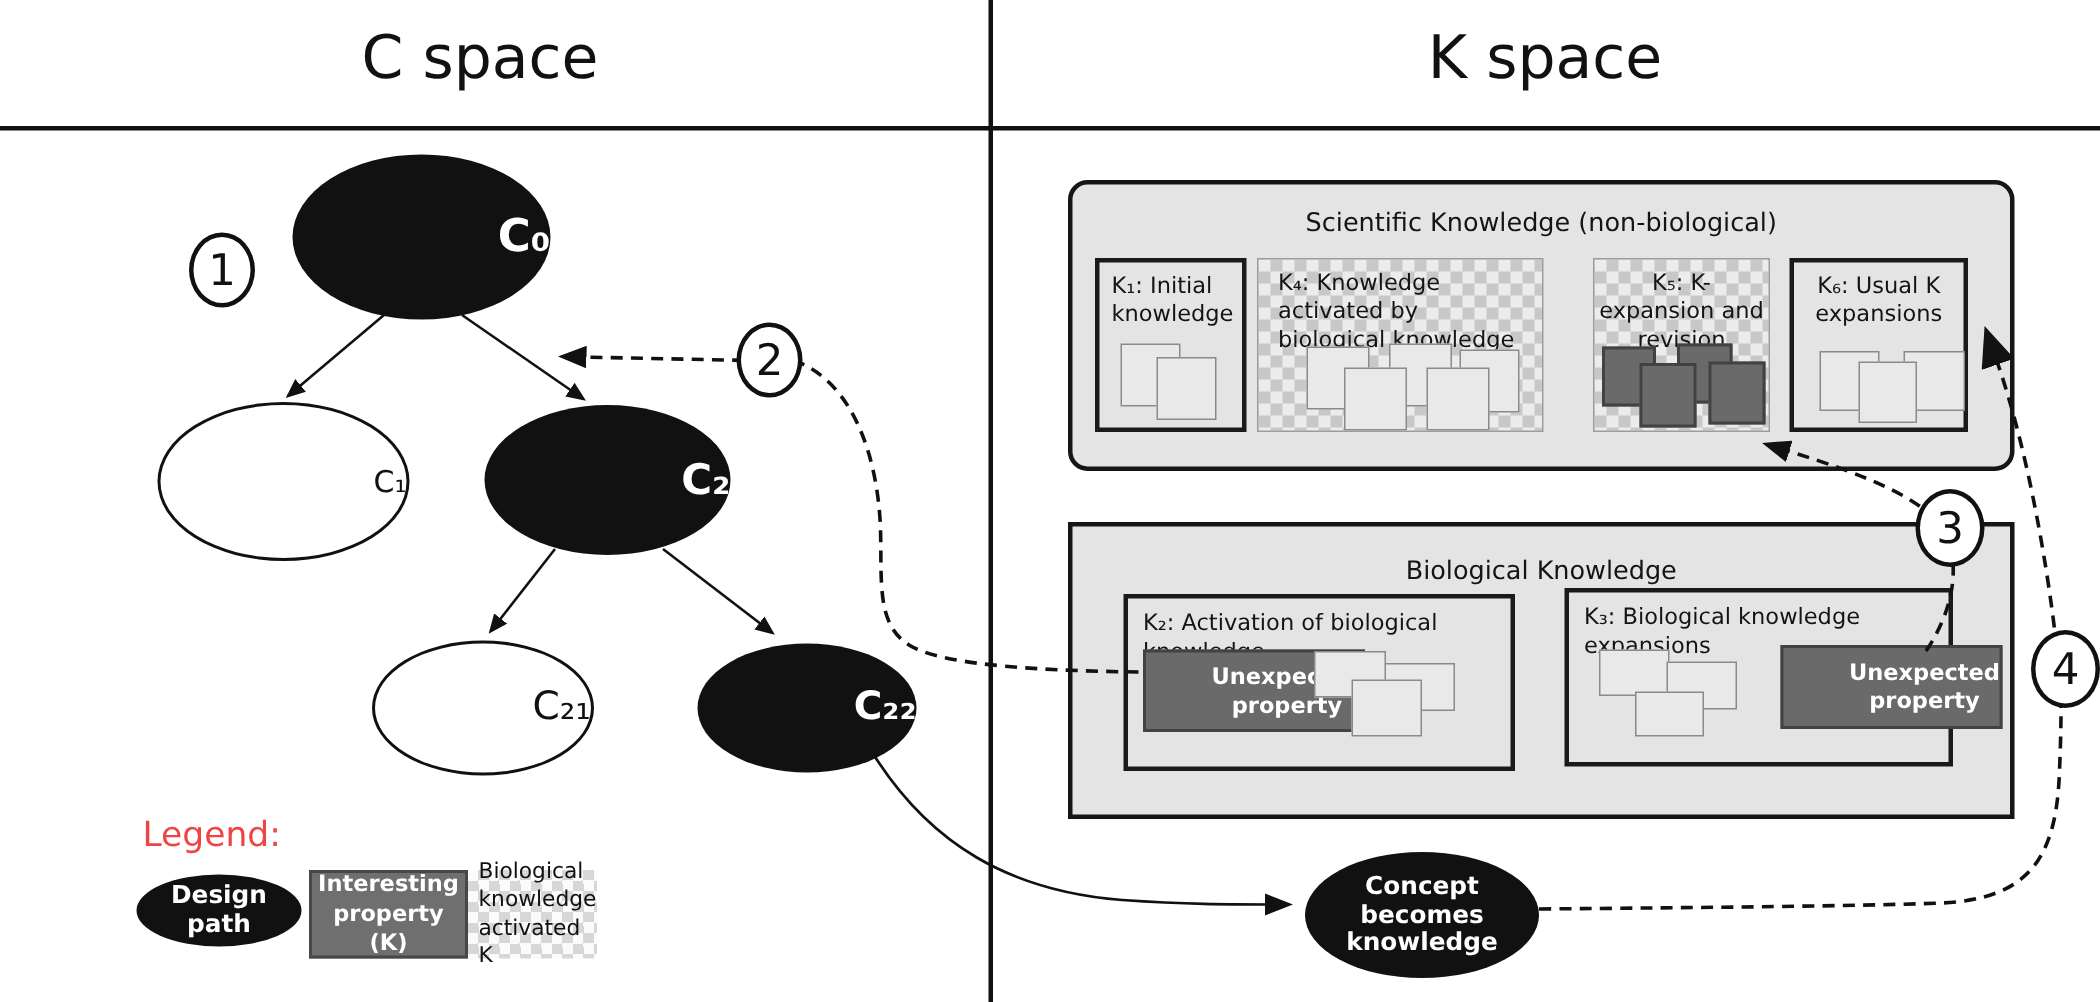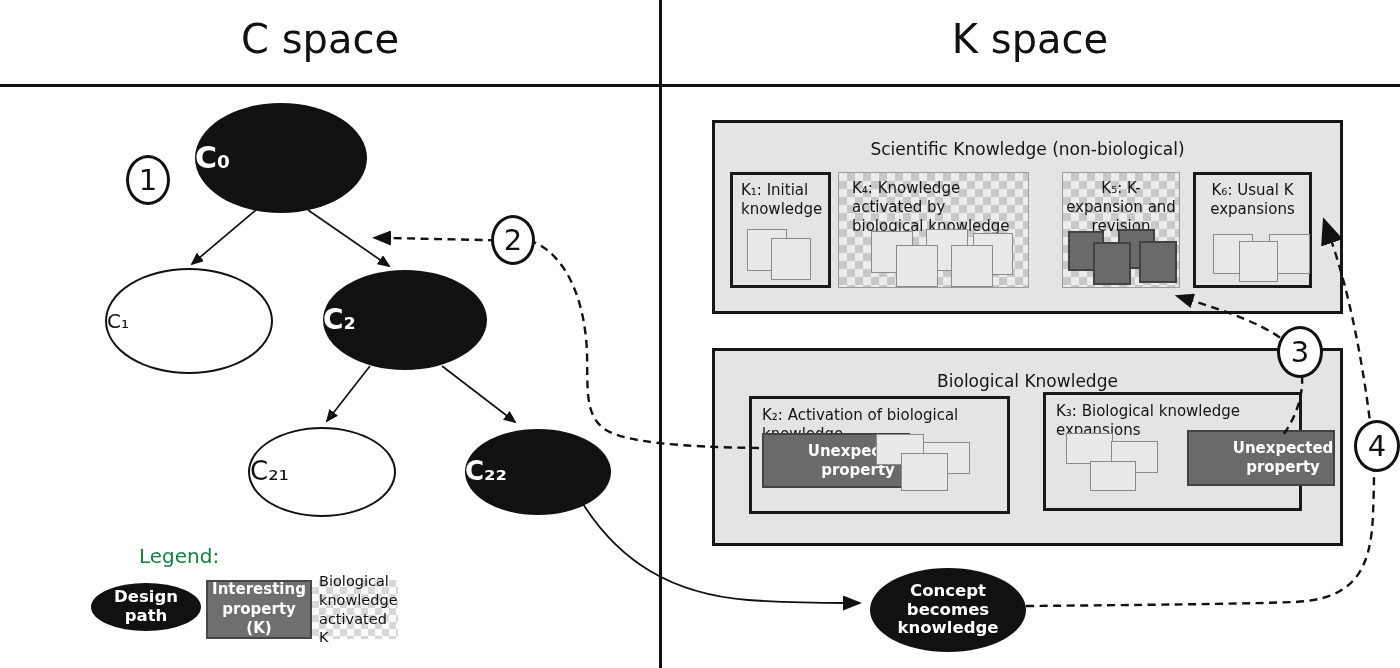--- a/index.html
+++ b/index.html
@@ -5,39 +5,39 @@
   html,body{margin:0;padding:0;background:#fff;}
   .stage{
     position:relative;width:1400px;height:668px;background:#fff;overflow:hidden;
     font-family:"DejaVu Sans","Liberation Sans",sans-serif;color:#111;
   }
   .hline{position:absolute;left:0;top:84px;width:1400px;height:3px;background:#111;}
   .vline{position:absolute;left:659px;top:0;width:3px;height:668px;background:#111;}
   .space-title{position:absolute;top:16px;width:300px;text-align:center;
     font-size:40px;font-weight:400;color:#111;letter-spacing:0px;}
   .ellipse{position:absolute;border-radius:50%;display:flex;align-items:center;
-    justify-content:flex-start;text-align:center;line-height:1.15;}
+    justify-content:flex-end;text-align:center;line-height:1.15;}
   .ellipse.blackfill{background:#111;color:#fff;font-weight:bold;}
   .ellipse.whitefill{background:#fff;border:2px solid #111;color:#111;}
   .numcircle{position:absolute;background:#fff;border:3px solid #111;border-radius:50%;
     display:flex;align-items:center;justify-content:center;font-size:29px;z-index:30;}
   .kouter{position:absolute;background:#e4e4e4;border:3px solid #161616;z-index:5;}
   .ktitle{position:absolute;left:0;width:100%;text-align:center;font-size:17px;color:#141414;}
   .kpanel-solid{position:absolute;background:#e4e4e4;border:3px solid #1a1a1a;}
   .kpanel-checker{position:absolute;background-color:#ececec;
     background-image:repeating-conic-gradient(#c8c8c8 0% 25%, rgba(0,0,0,0) 0% 50%);
     background-size:16px 16px;border:1px solid #9c9c9c;}
   .klabel{position:absolute;font-size:15px;line-height:1.25;color:#141414;}
   .klabel.center{text-align:center;}
   .sq{position:absolute;background:#e9e9e9;border:1px solid #8a8a8a;}
   .sq.dark{background:#6a6a6a;border:2px solid #424242;}
   .darkbox{position:absolute;background:#6a6a6a;border:2px solid #424242;color:#fff;
     font-weight:bold;font-size:15px;line-height:1.25;display:flex;align-items:center;
     justify-content:center;text-align:center;padding-left:44px;}
-  .legend-title{position:absolute;font-size:20px;color:#15803d;margin-left:44px;}
+  .legend-title{position:absolute;font-size:23px;color:#ef4444;}
   .legend-graybox{position:absolute;background:#6f6f6f;border:2px solid #474747;color:#fff;
     font-weight:bold;font-size:15px;line-height:1.3;display:flex;align-items:center;
     justify-content:center;text-align:center;}
   .legend-checker{position:absolute;background-color:#fbfbfb;
     background-image:repeating-conic-gradient(#d7d7d7 0% 25%, rgba(0,0,0,0) 0% 50%);
     background-size:14px 14px;font-size:14.5px;line-height:1.3;color:#111;
     display:flex;align-items:center;padding-left:7px;box-sizing:border-box;}
   svg.connectors{position:absolute;left:0;top:0;z-index:20;pointer-events:none;}
   .nodes{z-index:10;}
 </style>
@@ -61,21 +61,21 @@
   <div class="ellipse whitefill nodes" style="left:248px;top:427px;width:144px;height:86px;font-size:26px;">
     <span>C₂₁</span>
   </div>
   <div class="ellipse blackfill nodes" style="left:323px;top:270px;width:164px;height:100px;font-size:28px;">
     <span>C₂</span>
   </div>
   <div class="ellipse blackfill nodes" style="left:465px;top:429px;width:146px;height:86px;font-size:26px;">
     <span>C₂₂</span>
   </div>
 
-  <div class="kouter" style="left:712px;top:120px;width:625px;height:188px;">
+  <div class="kouter" style="left:712px;top:120px;width:625px;height:188px;border-radius:13px;">
     <div class="ktitle" style="top:16px;">Scientific Knowledge (non-biological)</div>
 
     <div class="kpanel-solid" style="left:15px;top:49px;width:95px;height:110px;">
       <div class="klabel" style="left:8px;top:6px;width:84px;">K₁: Initial knowledge</div>
       <div class="sq" style="left:14px;top:54px;width:38px;height:40px;"></div>
       <div class="sq" style="left:38px;top:63px;width:38px;height:40px;"></div>
     </div>
 
     <div class="kpanel-checker" style="left:123px;top:49px;width:189px;height:114px;">
       <div class="klabel" style="left:13px;top:6px;width:168px;">K₄: Knowledge activated by biological knowledge</div>

